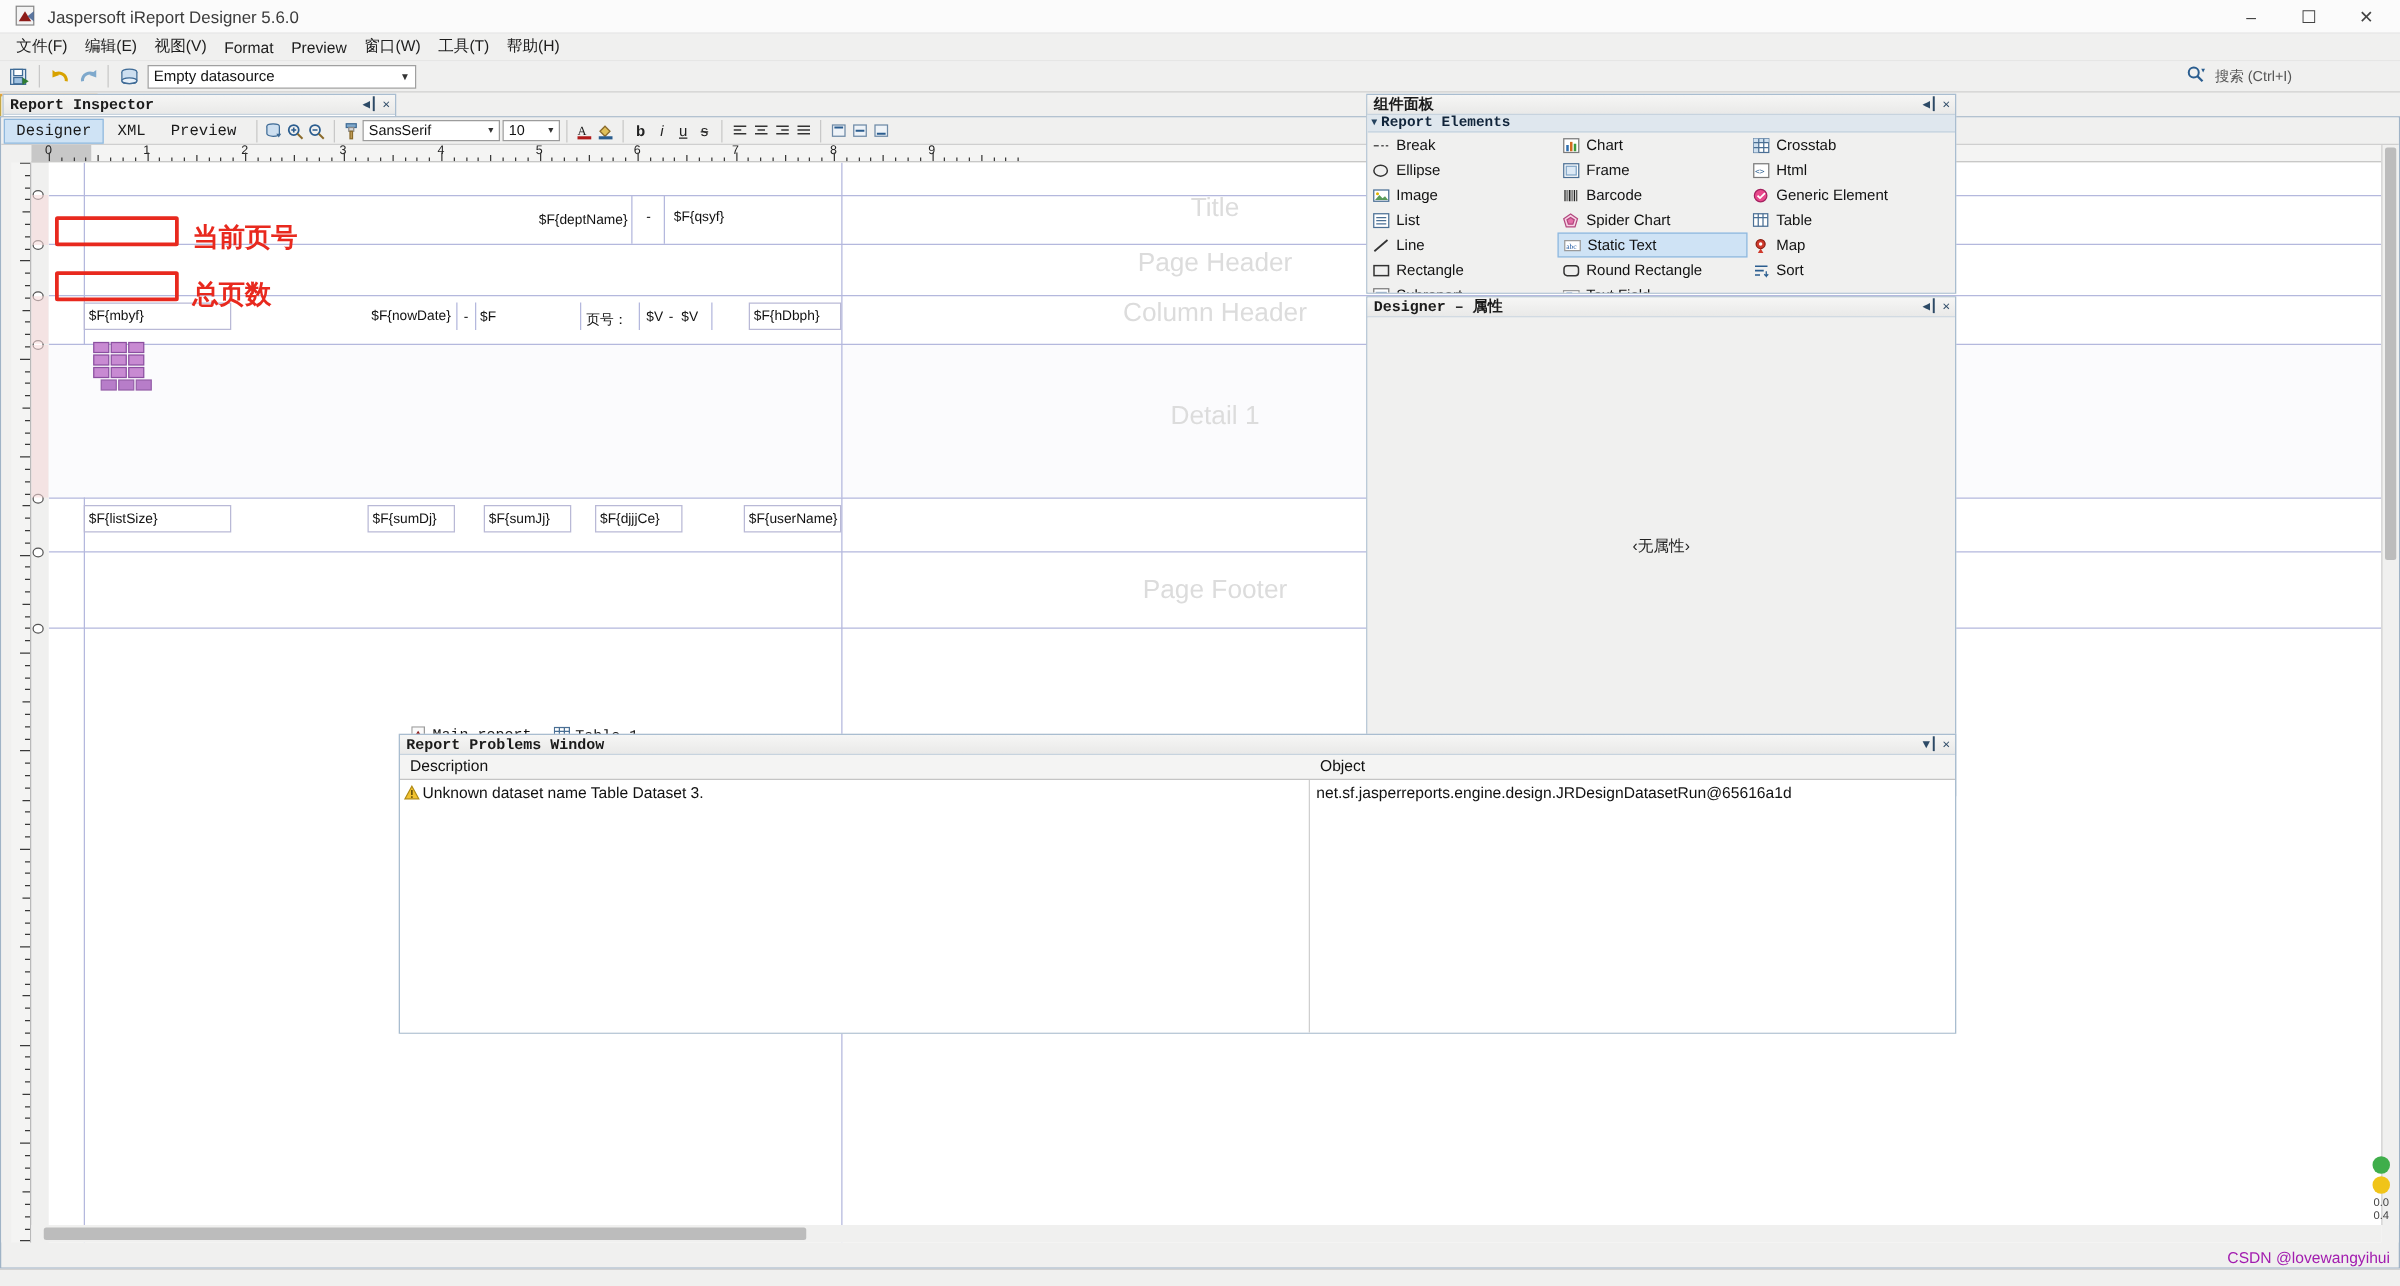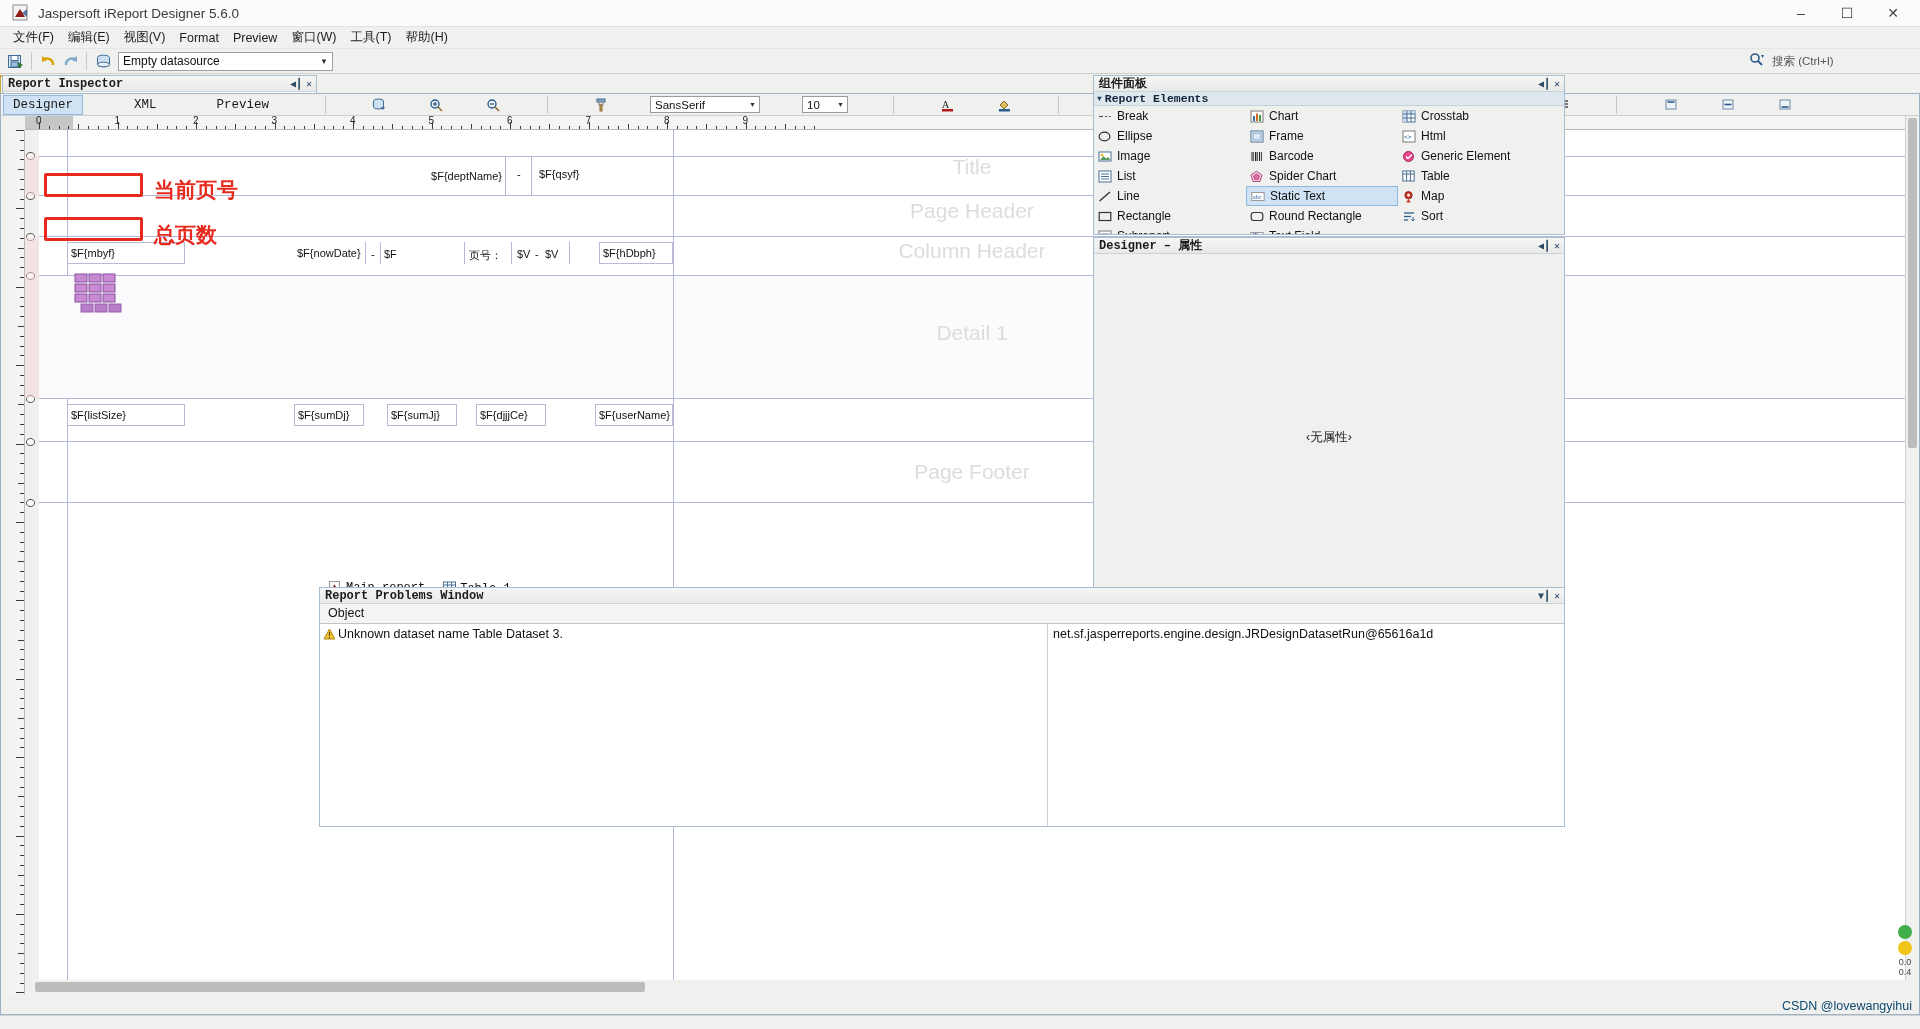--- a/index.html
+++ b/index.html
@@ -106,21 +106,20 @@
     display:flex; align-items:center; gap:4px; padding:0 6px;
     font-family:"Liberation Mono", monospace; font-size:12px; color:#111;
   }
   #editor-body {
     position:absolute; left:0; top:18px; right:0; bottom:0;
     background:#f0f0ef; border:1px solid #9fb3c6;
   }
   #designer-toolbar {
     height:22px; background:#f0f0ef; display:flex; align-items:center; padding-left:2px;
     border-bottom:1px solid #cfcfcf;
-    gap:40px;
   }
   .view-tab {
     font-family:"Liberation Mono", monospace; font-size:12.5px; color:#1a1a1a;
     padding:2px 9px; margin-right:2px;
   }
   .view-tab.active { background:#cfe3f5; border:1px solid #8fb8dd; }
   #font-select, #size-select {
     height:17px; background:#fff; border:1px solid #9c9c9c;
     display:flex; align-items:center; padding-left:4px; font-size:11.5px; color:#111;
   }
@@ -218,21 +217,21 @@
   }
   #report-tabs .rt { display:flex; align-items:center; gap:4px; padding:1px 4px; }
   #report-tabs .rt.active { text-decoration:none; }
 
   
   #statusbar {
     position:absolute; left:0; bottom:0; right:0; height:14px;
     background:#f0f0ef; border-top:1px solid #d2d2d2;
   }
   #watermark {
-    position:absolute; right:8px; bottom:16px; font-size:12.5px; color:#0c4a6e;
+    position:absolute; right:8px; bottom:16px; font-size:12.5px; color:#a21caf;
   }
   
   .annot-box { position:absolute; border:3px solid #e8291e; border-radius:2px; pointer-events:none; }
   .annot-text {
     position:absolute; color:#e8291e; font-size:21px; font-weight:bold;
     font-family:"DejaVu Sans", sans-serif; white-space:nowrap;
   }
   
   .vscroll {
     position:absolute; background:#f0f0ef; border-left:1px solid #d0d0d0;
@@ -1292,20 +1291,21 @@
   <div class="panel" id="problems">
     <div class="panel-title">
       <span>Report Problems Window</span>
       <span class="pt-actions">
         <span>▼┃</span>
         <span>✕</span>
       </span>
     </div>
     <div class="body">
       <div id="prob-head">
+        <div class="ph" style="width:728px">Description</div>
         <div class="ph">Object</div>
       </div>
       <div class="vdiv" style="left:727px;"></div>
       <div class="prob-row">
         <span class="warn-ic">
           <svg width="13" height="12" viewBox="0 0 13 12">
             <path d="M6.5 1 L12 11 L1 11 Z" fill="#f2c230" stroke="#b08a14"></path>
             <rect x="5.9" y="4" width="1.2" height="4" fill="#5a4708"></rect>
             <rect x="5.9" y="9" width="1.2" height="1.3" fill="#5a4708"></rect>
           </svg>

